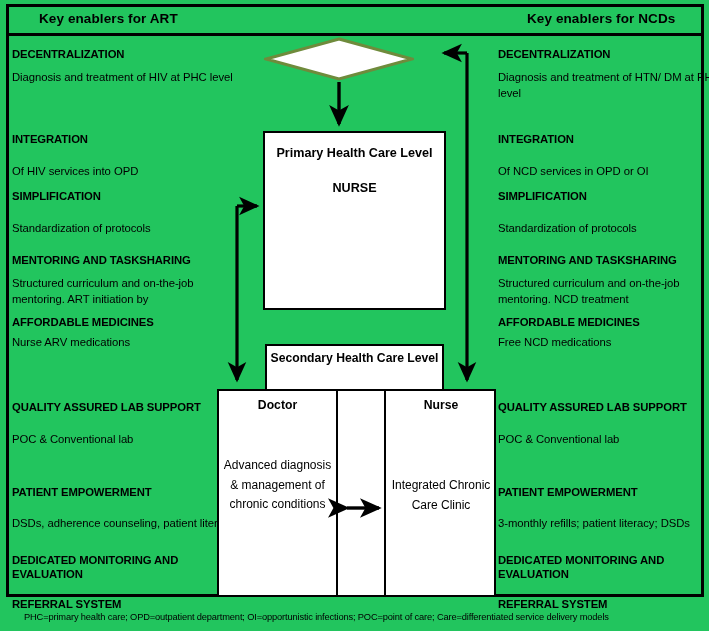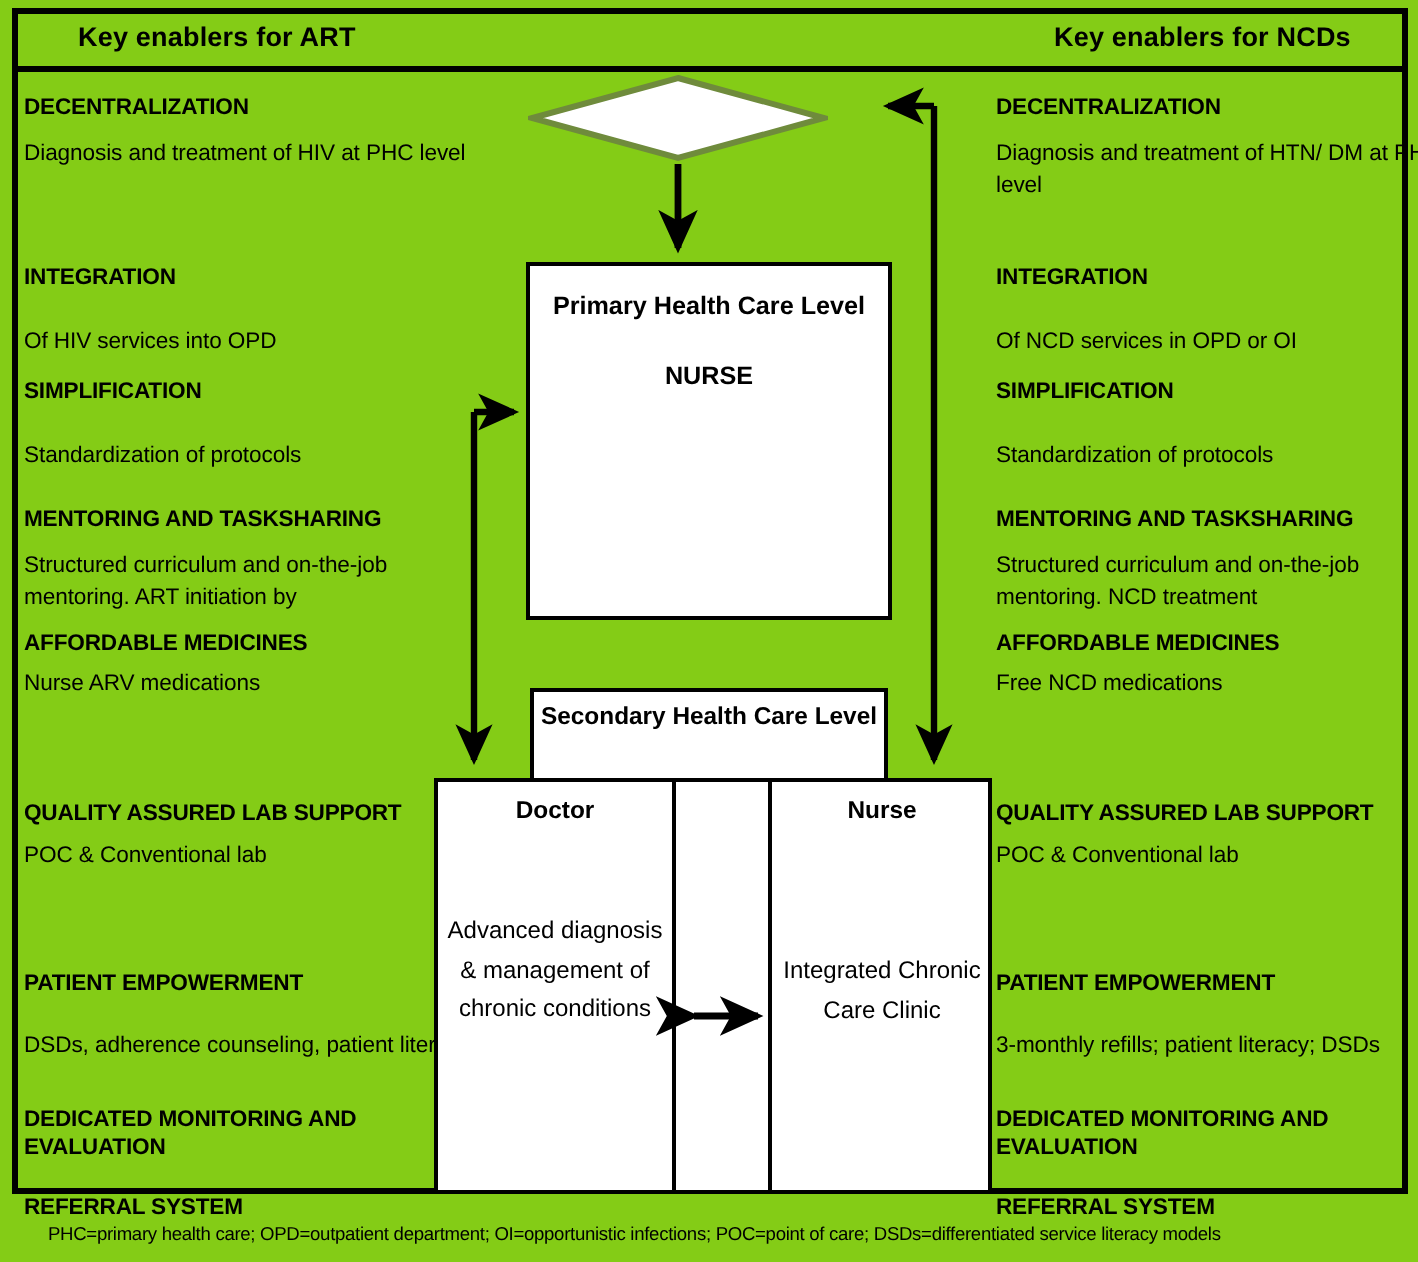--- a/index.html
+++ b/index.html
@@ -10,21 +10,21 @@
   }
   body {
     font-family: "Liberation Sans", sans-serif;
     color: #000000;
   }
   #page {
     position: relative;
     width: 709px;
     height: 631px;
     overflow: hidden;
-    background: #84cc16;
+    background: #22c55e;
   }
 
   
   .frame-line { position: absolute; background: #000000; }
   #frame-top      { left: 6px;  top: 4px;    width: 698px; height: 3px; }
   #frame-left     { left: 6px;  top: 4px;    width: 3px;   height: 593px; }
   #frame-right    { left: 701px;top: 4px;    width: 3px;   height: 593px; }
   #frame-bottom   { left: 6px;  top: 594px;  width: 698px; height: 3px; }
   #header-rule    { left: 6px;  top: 33px;   width: 698px; height: 3px; }
 
@@ -72,21 +72,21 @@
   .eb4 { top: 274px; }
   .eb5 { top: 359px; }
   .eb6 { top: 444px; }
   .eb7 { top: 512px; }
   .eb8 { top: 556px; }
 
   .enabler-block .enabler-desc { margin-top: 9px; }
   .eb1 .enabler-desc { margin-top: 18px; }
   .eb2 .enabler-desc { margin-top: 18px; }
   .eb4 .enabler-desc { margin-top: 6px; }
-  .eb5 .enabler-desc { margin-top: 7px; }
+  .eb5 .enabler-desc { margin-top: 18px; }
   .eb6 .enabler-desc { margin-top: 17px; }
 
   
   #patients-diamond {
     position: absolute;
     left: 264px;
     top: 37px;
     width: 150px;
     height: 44px;
   }
@@ -331,15 +331,15 @@
     <g>
       <path d="M467,53 L467,380" stroke="#000000" stroke-width="3.2" fill="none" marker-end="url(#arrowEnd)"></path>
       <path d="M467,53 L444,53" stroke="#000000" stroke-width="3.2" fill="none" marker-end="url(#arrowEnd)"></path>
     </g>
 
     <g>
       <line x1="347" y1="508" x2="379" y2="508" stroke="#000000" stroke-width="3.4" marker-start="url(#arrowStart)" marker-end="url(#arrowEnd)"></line>
     </g>
   </svg>
 
-  <div id="footnote">PHC=primary health care; OPD=outpatient department; OI=opportunistic infections; POC=point of care; DSDs=differentiated service literacy models</div>
+  <div id="footnote">PHC=primary health care; OPD=outpatient department; OI=opportunistic infections; POC=point of care; Care=differentiated service delivery models</div>
 
 </div>
 
 </body></html>

